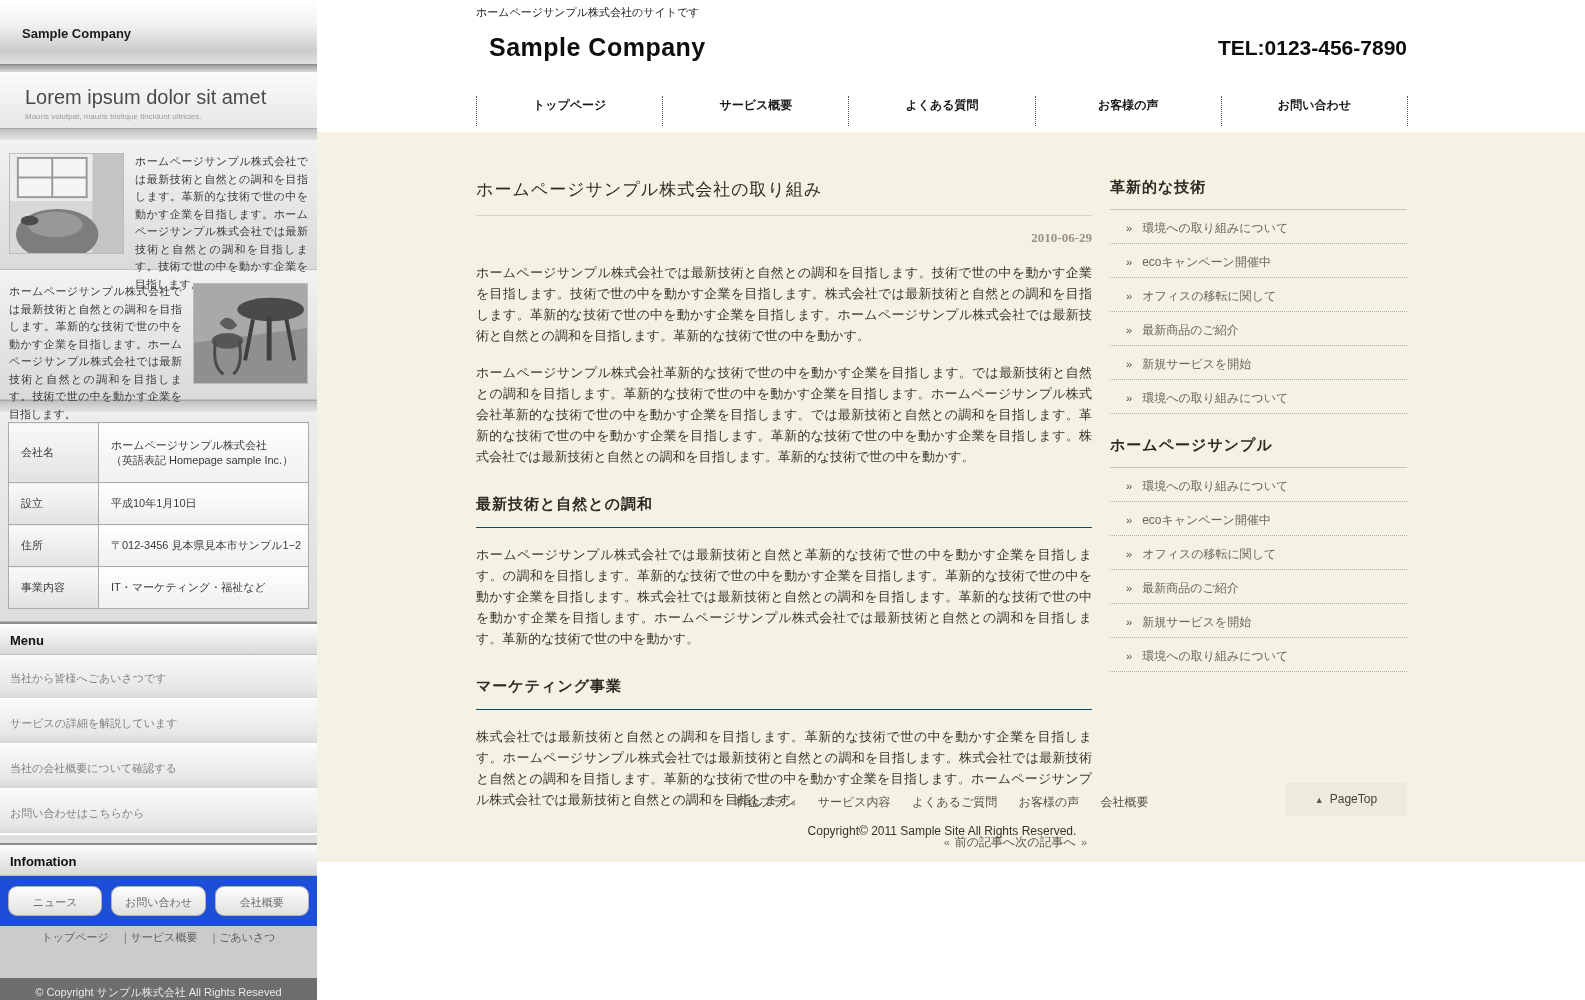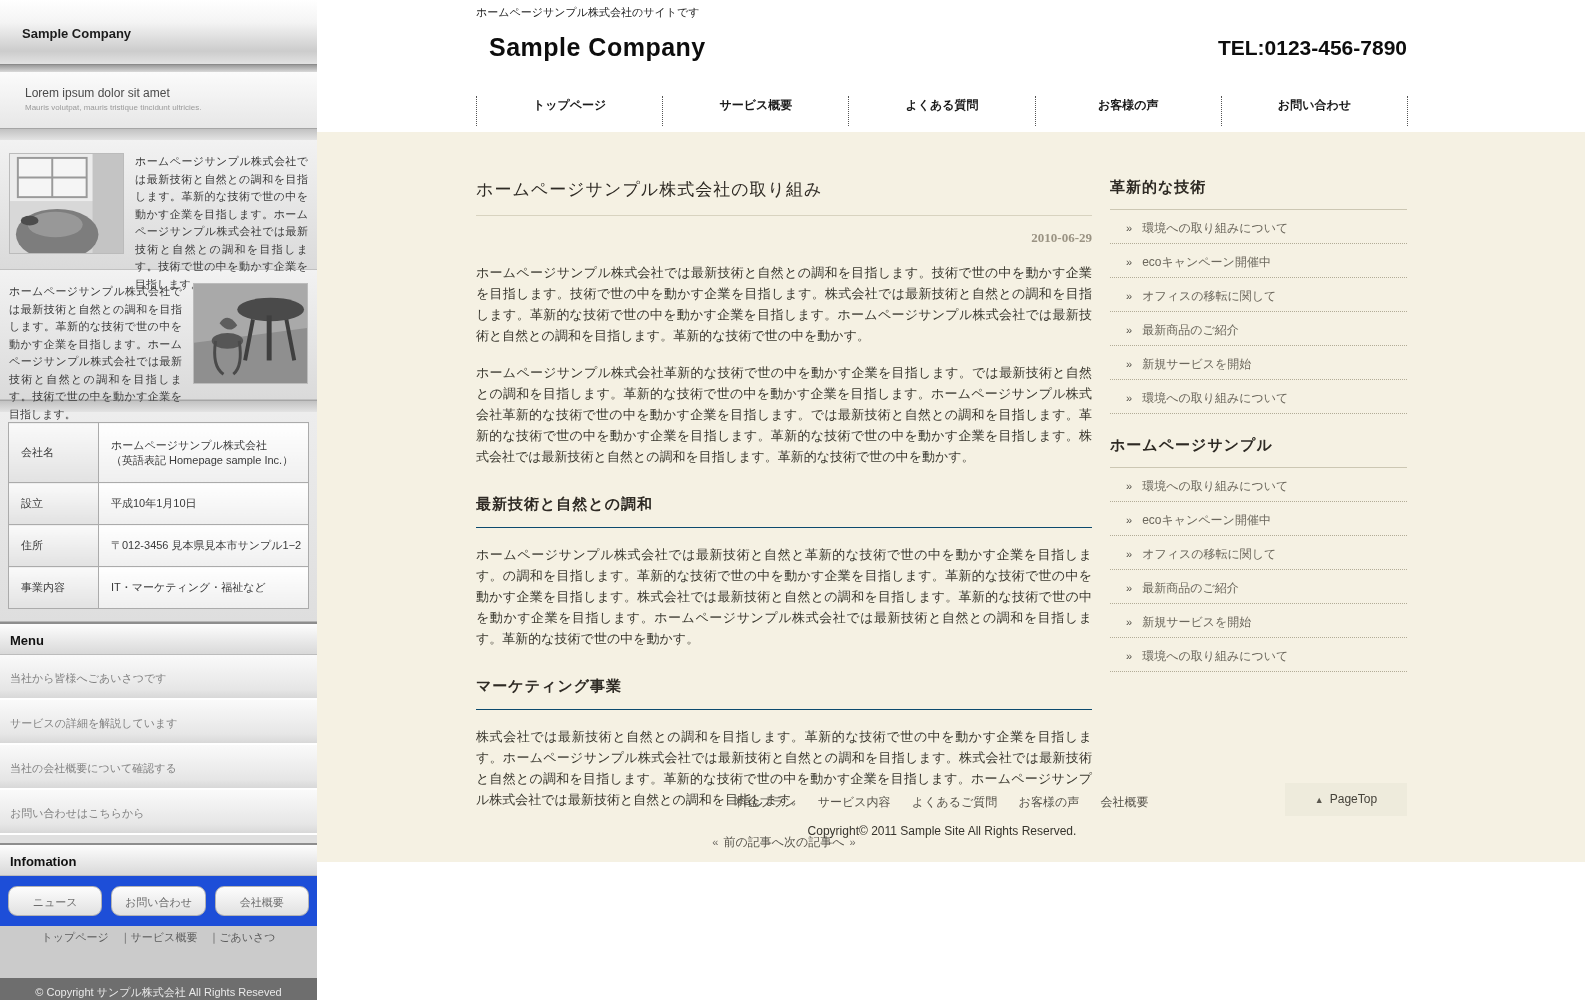--- a/index.html
+++ b/index.html
@@ -7,21 +7,21 @@
   body { position:relative; background:#fff; overflow:hidden;
          font-family:"Liberation Sans","DejaVu Sans",sans-serif; color:#333; }
 
   
   .lp { position:absolute; left:0; top:0; width:317px; height:1000px; background:#e9e9e9; }
   .lp-header { height:64px; padding:26px 0 0 22px;
     background:linear-gradient(180deg,#ffffff 0%,#f4f4f4 35%,#cccccc 80%,#e2e2e2 100%);
     font-size:13px; font-weight:bold; color:#1c1c1c; }
   .lp-strip { height:8px; background:linear-gradient(180deg,#9a9a9a,#d9d9d9); border-top:1px solid #8b8b8b; }
   .lp-hero { height:56px; padding:14px 0 0 25px; background:linear-gradient(180deg,#fbfbfb,#e7e7e7); }
-  .lp-hero-title { font-size:12px; color:#4a4a4a; }
+  .lp-hero-title { font-size:20px; color:#4a4a4a; }
   .lp-hero-sub { font-size:8px; color:#9b9b9b; margin-top:3px; }
   .lp-divider { height:12px; background:linear-gradient(180deg,#c2c2c2,#e3e3e3); border-top:1px solid #a5a5a5; }
   .lp-block { height:130px; padding:13px 9px 0 9px; display:flex; gap:11px;
     background:linear-gradient(180deg,#f2f2f2,#dadada); border-bottom:1px solid #c0c0c0; }
   .lp-photo { width:115px; height:101px; flex:0 0 115px; border:1px solid #bbb; background:#cfcfcf; }
   .lp-photo svg { display:block; width:100%; height:100%; }
   .lp-block-text { font-size:11px; line-height:17.5px; color:#3a3a3a; text-align:justify; }
   .lp-tablewrap { padding:10px 8px; background:linear-gradient(180deg,#ededed,#dedede); height:210px; border-bottom:1px solid #b5b5b5;}
   table.lp-table { width:100%; border-collapse:collapse; border:1px solid #9e9e9e; background:#fff; }
   table.lp-table td { border:1px solid #ababab; font-size:11px; color:#3a3a3a; vertical-align:middle; }
@@ -54,21 +54,21 @@
   .m-beige { position:absolute; left:0; top:132px; width:1268px; height:730px; background:#f5f1e3; }
 
   .article { position:absolute; left:159px; top:0; width:616px; }
   .a-h1 { margin-top:46px; font-family:"Liberation Serif","DejaVu Serif",serif; font-size:17px; font-weight:normal;
     color:#2e2a24; letter-spacing:1px; padding-bottom:14px; border-bottom:1px solid #d8d3c0; }
   .a-date { margin-top:14px; text-align:right; font-family:"Liberation Serif","DejaVu Serif",serif;
     font-size:13px; font-weight:bold; color:#9a9383; }
   .a-p { margin-top:16px; font-size:13px; line-height:21px; color:#3a382f; text-align:justify; }
   .a-h3 { margin-top:28px; font-family:"Liberation Serif","DejaVu Serif",serif; font-size:15px; font-weight:bold;
     color:#2e2a24; letter-spacing:1px; padding-bottom:13px; border-bottom:1px solid #0c4a6e; }
-  .pager { margin-top:24px; display:flex; justify-content:center; font-size:12px; color:#55524a; }
+  .pager { margin-top:24px; display:flex; justify-content:flex-end; font-size:12px; color:#55524a; }
   .pager .pg { cursor:pointer; }
   .pg-arr { font-size:11px; color:#6b6862; margin:0 5px; }
 
   .sb { position:absolute; left:793px; top:0; width:297px; }
   .sb-h { font-family:"Liberation Serif","DejaVu Serif",serif; font-size:15px; font-weight:bold; color:#2e2a24;
     letter-spacing:1px; padding-bottom:12px; border-bottom:1px solid #ccc7b3; }
   .sb-h.first { margin-top:46px; } .sb-h.second { margin-top:22px; }
   .sb-item { height:34px; padding:10px 0 0 16px; font-size:12px; color:#6b675c;
     border-bottom:1px dotted #b2ac97; cursor:pointer; }
   .sb-arr { font-size:11px; color:#55524a; margin-right:10px; }

